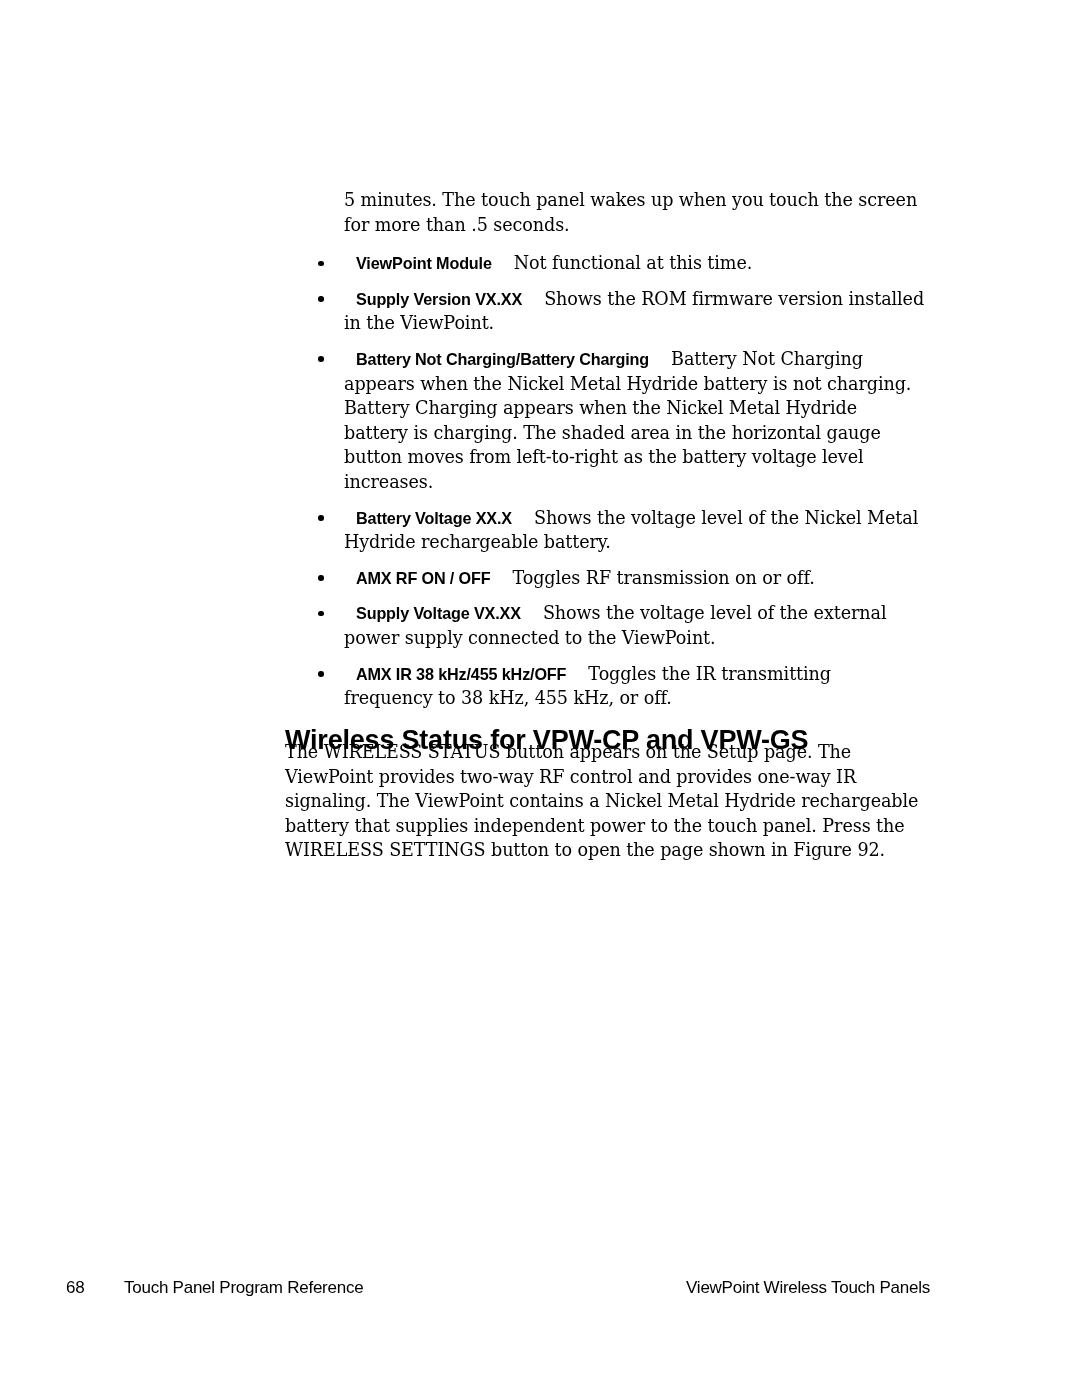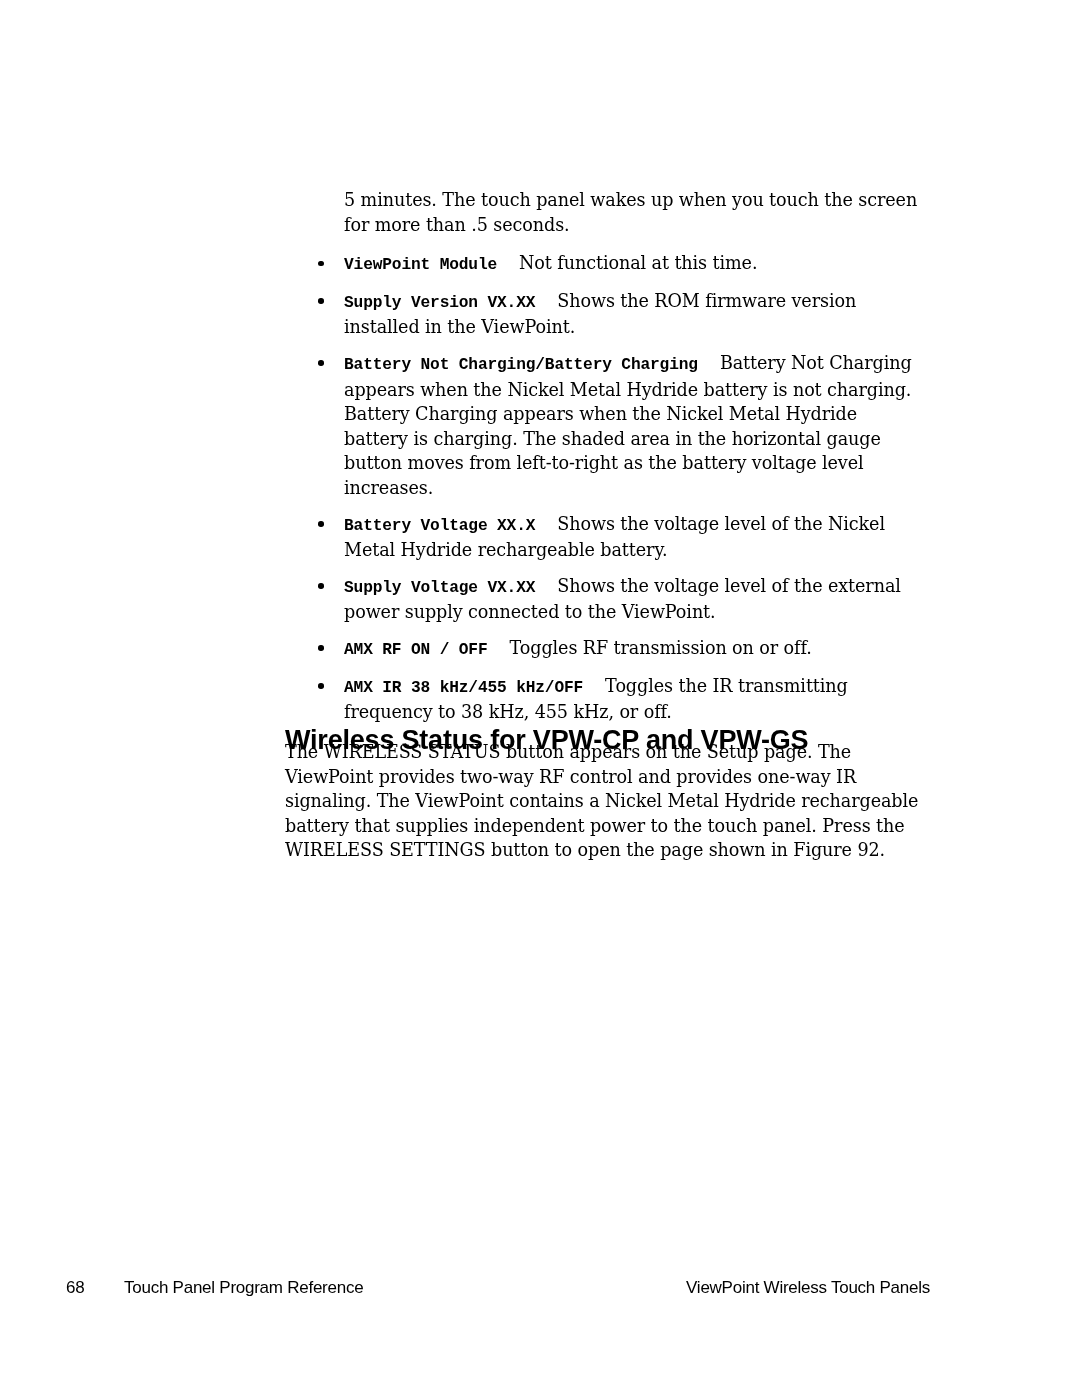--- a/index.html
+++ b/index.html
@@ -64,24 +64,25 @@
   .bullet-dot {
     position: absolute;
     left: 33px;
     top: 9.5px;
     width: 5.5px;
     height: 5.5px;
     background: #000;
     border-radius: 50%;
   }
   .term {
-    font-family: Liberation Mono, monospace;
+    font-family: Liberation Sans, sans-serif;
     font-weight: bold;
     font-size: 16.2px;
     letter-spacing: -0.15px;
+    margin-left: 12px;
   }
   .gap {
     display: inline-block;
     width: 22px;
   }
 
   
   .section-heading {
     position: absolute;
     left: 285px;
@@ -156,26 +157,26 @@
         <span class="term">Battery Not Charging/Battery Charging</span><span class="gap"></span><span>Battery Not Charging appears when the Nickel Metal Hydride battery is not charging. Battery Charging appears when the Nickel Metal Hydride battery is charging. The shaded area in the horizontal gauge button moves from left-to-right as the battery voltage level increases.</span>
       </li>
 
       <li class="serif">
         <span class="bullet-dot"></span>
         <span class="term">Battery Voltage XX.X</span><span class="gap"></span><span>Shows the voltage level of the Nickel Metal Hydride rechargeable battery.</span>
       </li>
 
       <li class="serif">
         <span class="bullet-dot"></span>
-        <span class="term">Supply Voltage VX.XX</span><span class="gap"></span><span>Shows the voltage level of the external power supply connected to the ViewPoint.</span>
+        <span class="term">AMX RF ON / OFF</span><span class="gap"></span><span>Toggles RF transmission on or off.</span>
       </li>
 
       <li class="serif">
         <span class="bullet-dot"></span>
-        <span class="term">AMX RF ON / OFF</span><span class="gap"></span><span>Toggles RF transmission on or off.</span>
+        <span class="term">Supply Voltage VX.XX</span><span class="gap"></span><span>Shows the voltage level of the external power supply connected to the ViewPoint.</span>
       </li>
 
       <li class="serif">
         <span class="bullet-dot"></span>
         <span class="term">AMX IR 38 kHz/455 kHz/OFF</span><span class="gap"></span><span>Toggles the IR transmitting frequency to 38 kHz, 455 kHz, or off.</span>
       </li>
 
     </ul>
   </div>
 

